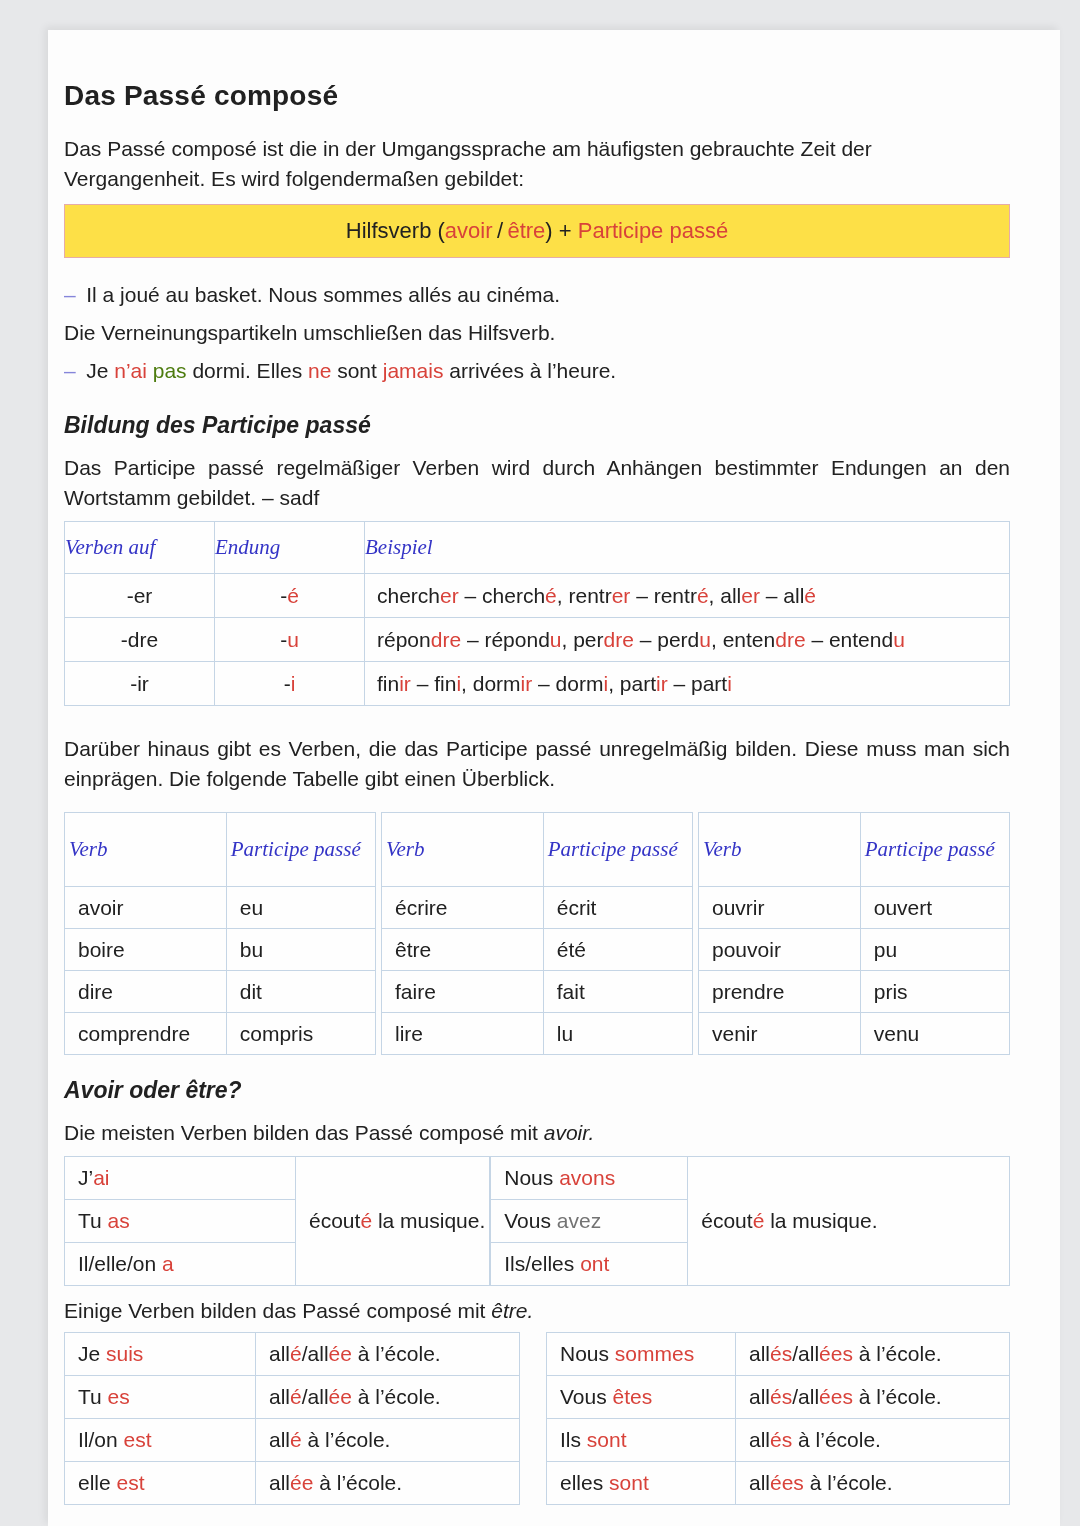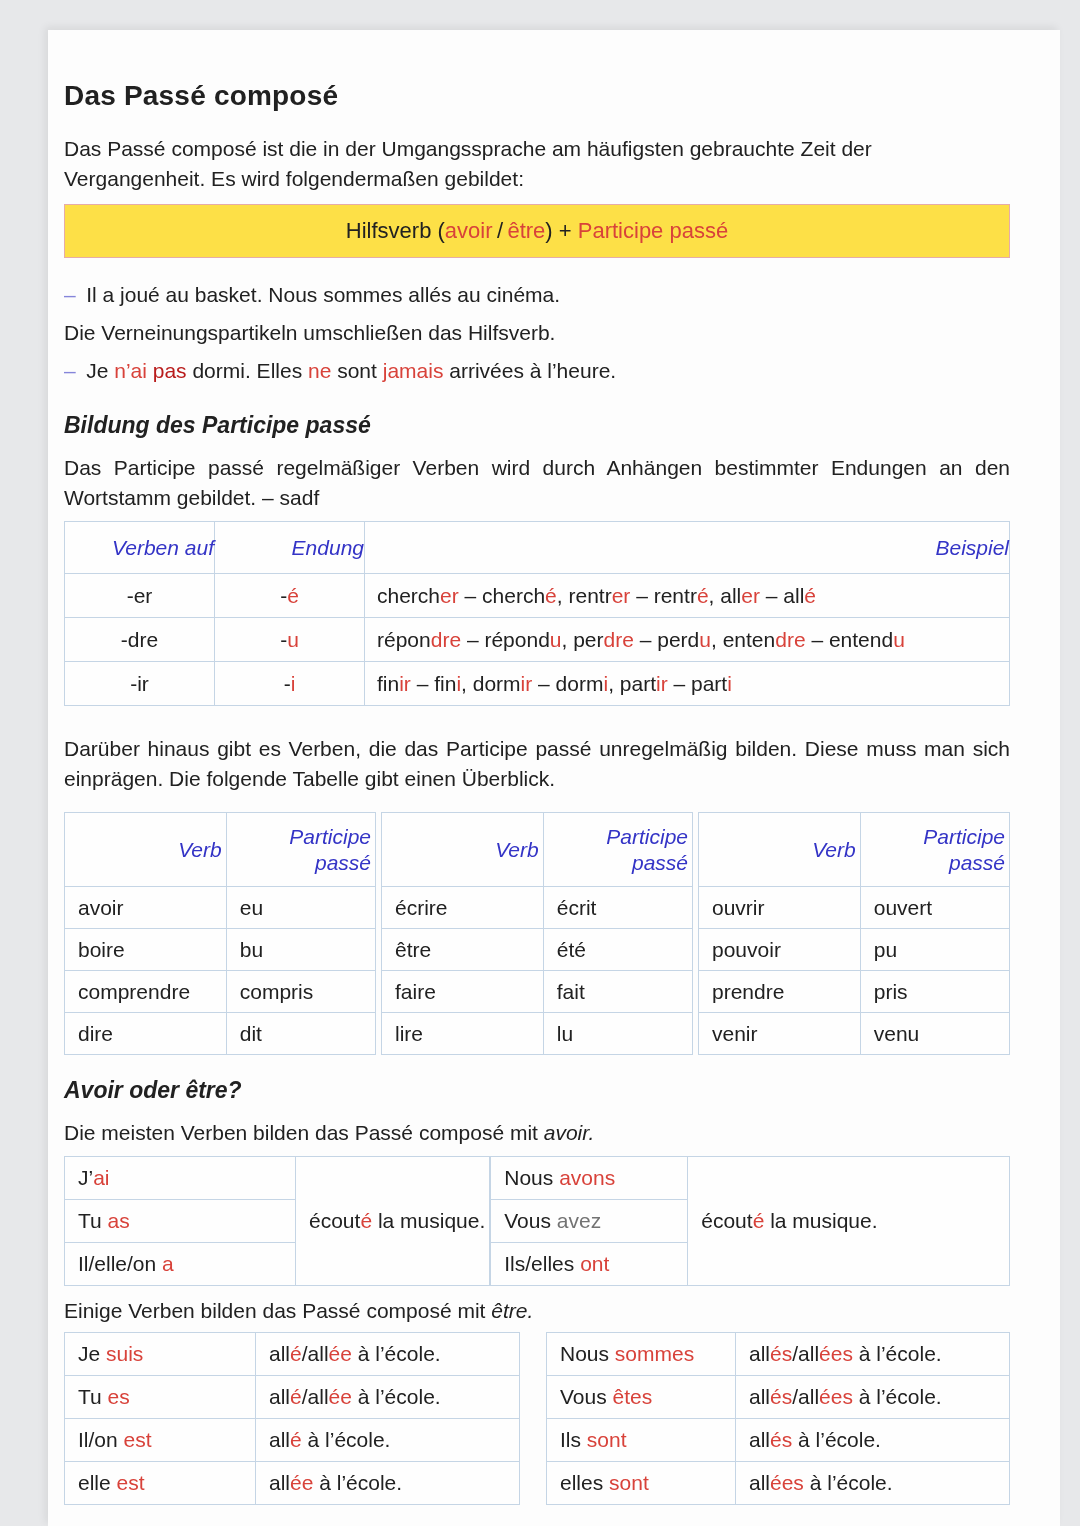--- a/index.html
+++ b/index.html
@@ -32,21 +32,21 @@
   .mb8  { margin-bottom:8px; }
   .mb10 { margin-bottom:10px; }
   .mb26 { margin-bottom:26px; }
   .mb28 { margin-bottom:28px; }
   .mb18 { margin-bottom:18px; }
   .mb22 { margin-bottom:22px; }
   .mb6  { margin-bottom:6px; }
 
   table { border-collapse:collapse; background:#fefefe; }
   .tbl td, .tbl th { border:1px solid #c5d5e5; font-size:21px; font-weight:normal; }
-  .tbl th { color:#3434c6; font-style:italic; text-align:right; line-height:1.2; }
+  .tbl th { color:#3434c6; font-style:italic; text-align:left; line-height:1.2;font-family:Liberation Serif, serif; }
 
   .endings { width:946px; }
   .endings th { height:52px; }
   .endings td { height:44px; }
   .endings .c { text-align:center; }
   .endings .l { text-align:left; padding-left:12px; }
   .col-verbauf { width:150px; }
   .col-endung  { width:150px; }
 
   .irr-row { display:flex; justify-content:space-between; width:946px; }
@@ -70,21 +70,21 @@
   <h1>Das Passé composé</h1>
 
   <p class="body mb10">Das Passé composé ist die in der Umgangssprache am häufigsten gebrauchte Zeit der Vergangenheit. Es wird folgendermaßen gebildet:</p>
 
   <div class="formula-box">
     <span><span>Hilfsverb (</span><span style="color: rgb(216, 66, 58);">avoir</span><span> / </span><span style="color: rgb(216, 66, 58);">être</span><span>) + </span><span style="color: rgb(216, 66, 58);">Participe passé</span></span>
   </div>
 
   <p class="body mb8"><span style="color: rgb(133, 133, 218);">– </span><span>Il a joué au basket. Nous sommes allés au cinéma.</span></p>
   <p class="body mb8">Die Verneinungspartikeln umschließen das Hilfsverb.</p>
-  <p class="body mb26"><span style="color: rgb(133, 133, 218);">– </span><span>Je </span><span style="color: rgb(216, 66, 58);">n’ai</span><span> </span><span style="color: #b91c1c;">pas</span><span> dormi. Elles </span><span style="color: rgb(216, 66, 58);">ne</span><span> sont </span><span style="color: rgb(216, 66, 58);">jamais</span><span> arrivées à l’heure.</span></p>
+  <p class="body mb26"><span style="color: rgb(133, 133, 218);">– </span><span>Je </span><span style="color: rgb(216, 66, 58);">n’ai</span><span> </span><span style="color: #4d7c0f;">pas</span><span> dormi. Elles </span><span style="color: rgb(216, 66, 58);">ne</span><span> sont </span><span style="color: rgb(216, 66, 58);">jamais</span><span> arrivées à l’heure.</span></p>
 
   <h2>Bildung des Participe passé</h2>
 
   <p class="body just mb8">Das Participe passé regelmäßiger Verben wird durch Anhängen bestimmter Endungen an den Wortstamm gebildet. – sadf</p>
 
   <table class="tbl endings mb28">
     <tbody>
         <tr>
       <th class="col-verbauf">Verben auf</th>
       <th class="col-endung">Endung</th>
@@ -120,27 +120,27 @@
       </tr>
       <tr>
         <td>avoir</td>
         <td>eu</td>
       </tr>
       <tr>
         <td>boire</td>
         <td>bu</td>
       </tr>
       <tr>
+        <td>dire</td>
+        <td>dit</td>
+      </tr>
+      <tr>
         <td>comprendre</td>
         <td>compris</td>
       </tr>
-      <tr>
-        <td>dire</td>
-        <td>dit</td>
-      </tr>
     </tbody>
       </table>
 
     <table class="tbl irr">
       <tbody>
           <tr>
         <th class="cv">Verb</th>
         <th>Participe passé</th>
       </tr>
       <tr>

